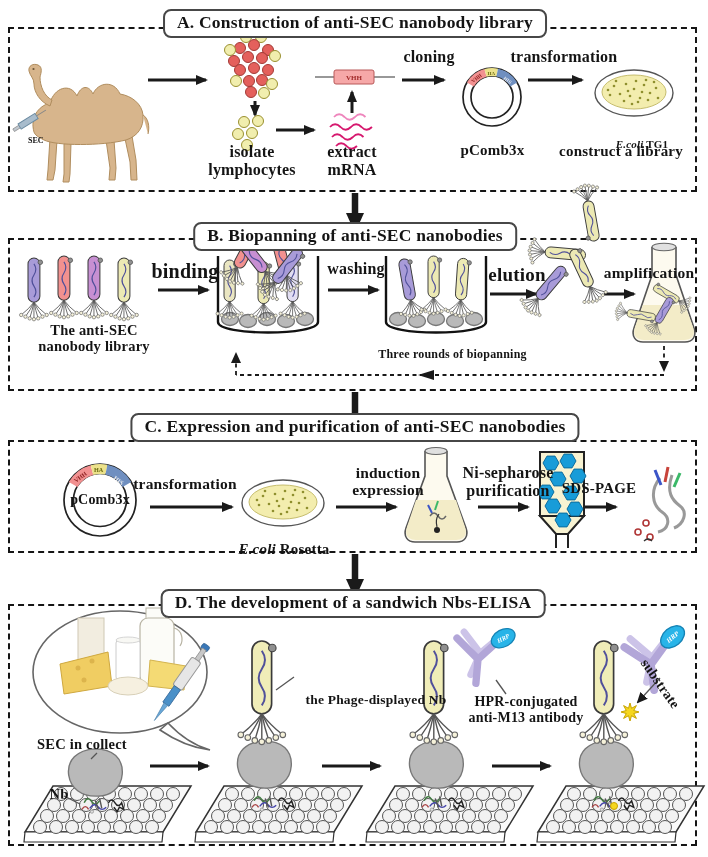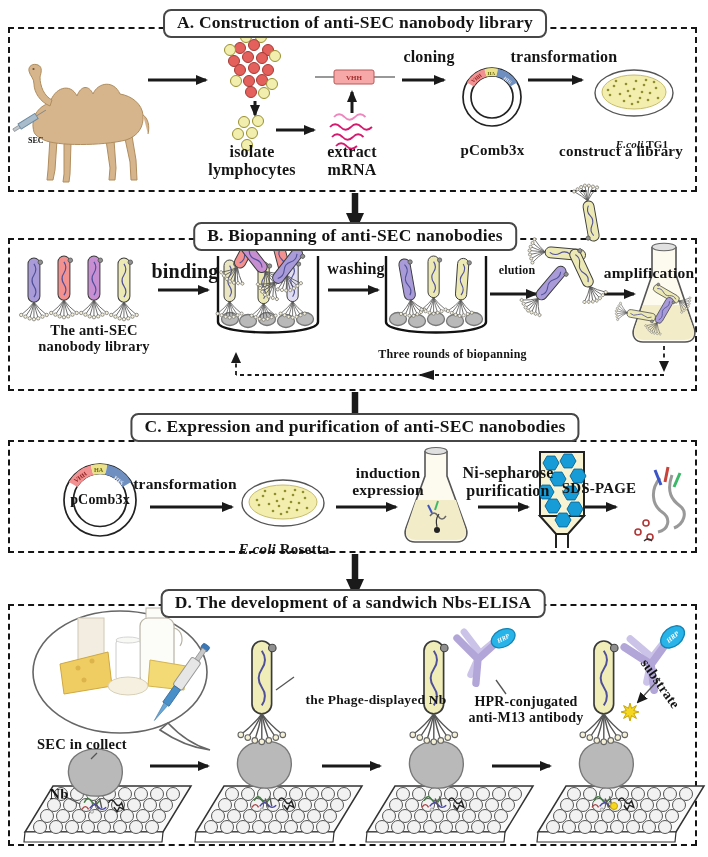--- a/index.html
+++ b/index.html
@@ -510,21 +510,21 @@
   <div class="lbl" style="left:450px;top:142px;width:85px;font-size:15px;">pComb3x</div>
   <div class="lbl" style="left:588px;top:126px;width:108px;font-size:11px;">
     <span class="ital">E.coli</span><span> TG1</span>
   </div>
   <div class="lbl" style="left:545px;top:143px;width:152px;font-size:15px;">construct a library</div>
 
   <div class="lbl" style="left:16px;top:322px;width:156px;font-size:14.5px;">The anti-SEC
 nanobody library</div>
   <div class="lbl" style="left:150px;top:260px;width:70px;font-size:20px;">binding</div>
   <div class="lbl" style="left:320px;top:260px;width:72px;font-size:16px;">washing</div>
-  <div class="lbl" style="left:486px;top:264px;width:62px;font-size:12px;">elution</div>
+  <div class="lbl" style="left:486px;top:264px;width:62px;font-size:19px;">elution</div>
   <div class="lbl" style="left:598px;top:264px;width:102px;font-size:15.5px;">amplification</div>
   <div class="lbl" style="left:330px;top:348px;width:245px;font-size:12px;">Three rounds of biopanning</div>
 
   <div class="lbl" style="left:128px;top:475px;width:114px;font-size:15.5px;">transformation</div>
   <div class="lbl" style="left:59px;top:492px;width:82px;font-size:14px;">pComb3x</div>
   <div class="lbl" style="left:222px;top:524px;width:124px;font-size:15px;">
     <span class="ital">E.coli</span><span> Rosetta</span>
   </div>
   <div class="lbl" style="left:340px;top:464px;width:96px;font-size:15.5px;">induction
 expression</div>

